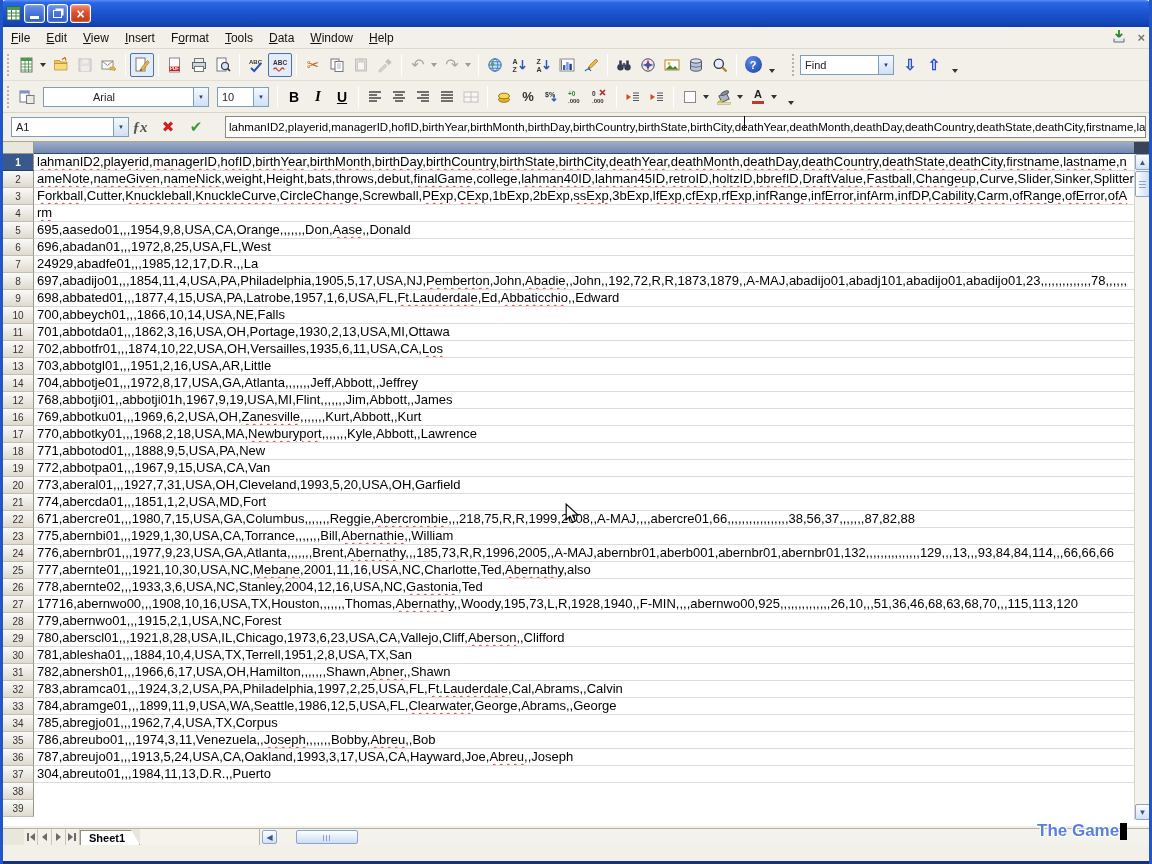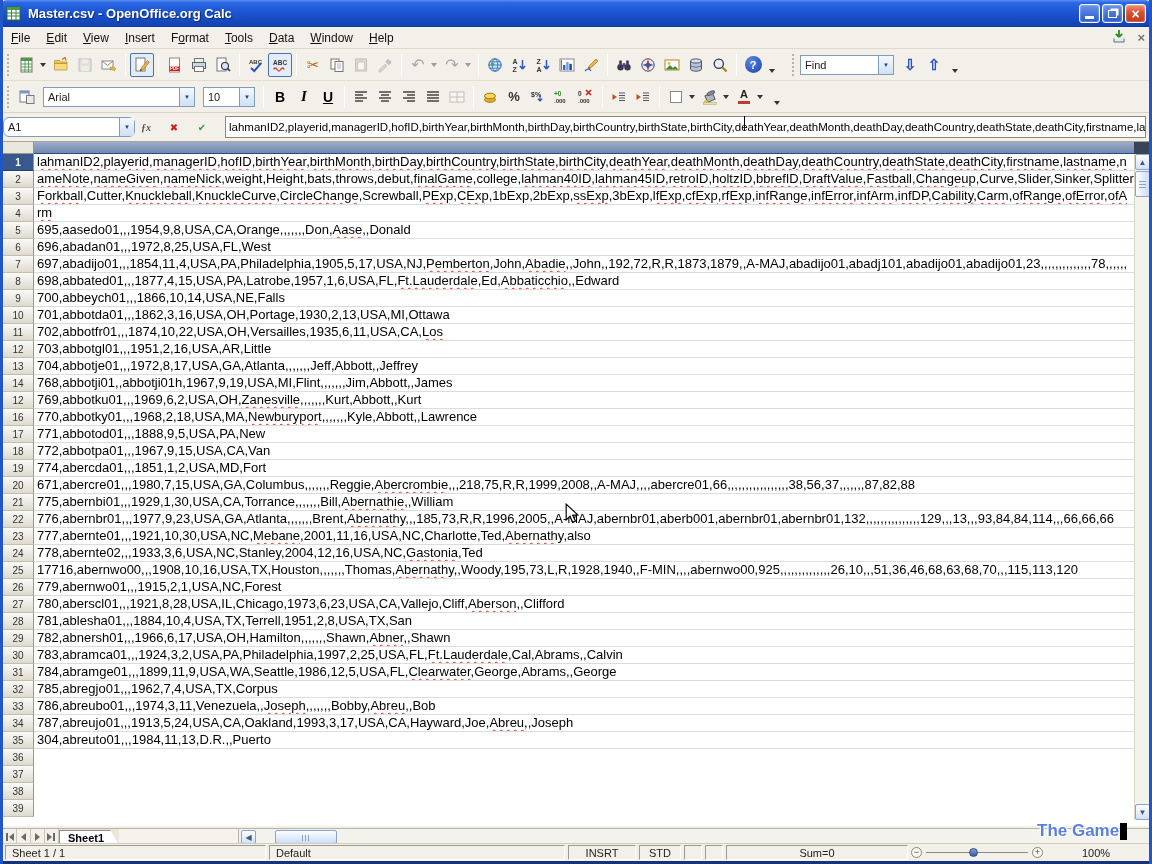--- a/index.html
+++ b/index.html
@@ -40,22 +40,22 @@
   .tbtn.disabled { opacity:.45; filter:grayscale(1); }
   .dd { width:0; height:0; border-left:3.5px solid transparent; border-right:3.5px solid transparent; border-top:4px solid #333; margin:0 3px 0 1px; align-self:center; }
   .glyphbtn { font-size:14px; line-height:1; }
   .combo { height:20px; background:#fff; border:1px solid #7f9db9; display:flex; align-items:center; font-size:11px; }
   .combo .val { flex:1; padding:0 4px; color:#222; white-space:nowrap; overflow:hidden; }
   .combo .cbtn { width:15px; height:100%; border-left:1px solid #7f9db9;
     background:linear-gradient(180deg,#f4f9ff,#cfe0f5); display:flex; align-items:center; justify-content:center; color:#23456e; font-size:6px; }
 
   
   #fbar { position:absolute; left:0; top:113px; width:1146px; height:29px; background:#f2f0e8; border-bottom:1px solid #aaa692; display:flex; align-items:center; }
-  #namebox { width:132px; margin-left:0;border-radius:6px; }
-  .fico { width:22px; height:22px; display:flex; align-items:center; justify-content:center; font-size:10px; }
+  #namebox { width:118px; margin-left:8px; }
+  .fico { width:22px; height:22px; display:flex; align-items:center; justify-content:center; font-size:15px; }
   #finput { position:absolute; left:222px; top:3px; width:921px; height:22px; background:#fff; border:1px solid #8a8878;
     font-size:11.5px; line-height:20px; white-space:pre; overflow:hidden; padding:0 3px; color:#000; }
   #fcaret { position:absolute; left:519px; top:3px; width:1px; height:15px; background:#000; }
 
   
   #gridwrap { position:absolute; left:0; top:142px; width:1146px; height:684px; background:#fff; overflow:hidden; }
   #corner { position:absolute; left:0; top:0; width:31px; height:12px; background:#e9e6dc; border-right:1px solid #9a968a; border-bottom:1px solid #9a968a; }
   #colhdr { position:absolute; left:31px; top:0; width:1100px; height:12px;
     background:linear-gradient(180deg,#9cadc9,#7288b0); border-bottom:1px solid #2c4a80; }
   #hdr-end { position:absolute; left:1131px; top:0; width:15px; height:12px; background:#39435a; }
@@ -70,21 +70,21 @@
   
   .sbtn { background:linear-gradient(180deg,#fdfeff,#d3e0f5); border:1px solid #8aa4cc; border-radius:2px;
     color:#3a568c; display:flex; align-items:center; justify-content:center; font-size:8px; }
   #vscroll { position:absolute; left:1131px; top:12px; width:15px; height:666px; background:#f3f2ec; border-left:1px solid #d8d4c6; }
   #vs-up { position:absolute; left:0; top:0; width:15px; height:16px; }
   #vs-thumb { position:absolute; left:0; top:17px; width:15px; height:26px; background:linear-gradient(90deg,#fdfeff,#cdddf6); border:1px solid #8aa4cc; border-radius:2px; }
   #vs-thumb::after { content:""; position:absolute; left:3px; top:9px; width:7px; height:1px; background:#8aa4cc; box-shadow:0 3px 0 #8aa4cc, 0 6px 0 #8aa4cc; }
   #vs-down { position:absolute; left:0; top:650px; width:15px; height:16px; }
 
   
-  #tabbar { position:absolute; left:0; top:828px; width:1146px; height:17px; background:#e9e6dc; border-top:1px solid #b6b2a4; display:flex; align-items:stretch; }
+  #tabbar { position:absolute; left:0; top:828px; width:1146px; height:17px; background:#e9e6dc; border-top:1px solid #b6b2a4; display:flex; align-items:stretch;padding-left:21px; }
   .navb { width:14px; border-right:1px solid #c9c5b8; background:#f2f0e8; display:flex; align-items:center; justify-content:center; }
   .tri { width:0; height:0; border-top:4px solid transparent; border-bottom:4px solid transparent; }
   .tri.l { border-right:5px solid #6a6a6a; } .tri.r { border-left:5px solid #6a6a6a; }
   .endbar { width:2px; height:8px; background:#6a6a6a; margin:0 1px; }
   #sheettab { background:#fff; border:1px solid #928e82; border-bottom:none; margin-top:1px; padding:0 14px 0 8px; font-size:11px; font-weight:bold;
     clip-path:polygon(0 0, calc(100% - 9px) 0, 100% 100%, 0 100%); display:flex; align-items:center; }
   #tabspace { width:120px; background:#f5f3ec; border-right:1px solid #b6b2a4; }
   #hscroll { flex:1; position:relative; background:#f3f2ec; }
   #hs-left { position:absolute; left:2px; top:1px; width:15px; height:14px; }
   #hs-thumb { position:absolute; left:36px; top:1px; width:62px; height:14px; background:linear-gradient(180deg,#fdfeff,#cdddf6); border:1px solid #8aa4cc; border-radius:2px; }
@@ -113,21 +113,20 @@
 <body>
 
 <div id="win">
 
   <div id="titlebar">
     <svg id="calc-app-icon" viewBox="0 0 16 16">
       <rect x="1" y="1" width="13" height="13" fill="#fff" stroke="#2a6a2a"></rect>
       <rect x="1" y="1" width="13" height="3" fill="#4a9a4a"></rect>
       <path d="M1 7h13M1 10h13M5.5 4v10M10 4v10" stroke="#3a8a3a" stroke-width="1" fill="none"></path>
     </svg>
-    <span class="ttl">Master.csv - OpenOffice.org Calc</span>
     <span class="winbtn blue">
         <span class="glyph-min"></span>
       </span>
     <span class="winbtn blue">
         <span class="glyph-restore"></span>
       </span>
     <span class="winbtn red">
         <span class="glyph-close">×</span>
       </span>
   </div>
@@ -358,21 +357,21 @@
 
   <div id="tb2" class="toolbar">
     <span class="grip"></span>
     <span class="tbtn">
       <svg width="16" height="16" viewBox="0 0 16 16">
         <rect x="1" y="2" width="9" height="11" fill="#fff" stroke="#778"></rect>
         <rect x="1" y="2" width="9" height="2.5" fill="#7a96c8"></rect>
         <rect x="7.5" y="6.5" width="7.5" height="8" fill="#ecebe3" stroke="#778"></rect>
       </svg>
       </span>
-    <span class="combo" style="width:152px; margin-left:4px;">
+    <span class="combo" style="width:166px; margin-left:4px;padding-left:45px;">
       <span class="val">Arial</span>
       <span class="cbtn">▼</span>
     </span>
     <span class="combo" style="width:52px; margin-left:8px;">
       <span class="val">10</span>
       <span class="cbtn">▼</span>
     </span>
     <span class="sep" style="margin-left:8px;"></span>
     <span class="tbtn">
         <span style="font-weight:bold;font-size:14px;">B</span>
@@ -541,32 +540,34 @@
         <div class="rh">38</div>
         <div class="rh">39</div>
       </div>
     <div id="rows">
         <div class="row"><span class="sp">lahmanID2</span>,<span class="sp">playerid</span>,<span class="sp">managerID</span>,<span class="sp">hofID</span>,<span class="sp">birthYear</span>,<span class="sp">birthMonth</span>,<span class="sp">birthDay</span>,<span class="sp">birthCountry</span>,<span class="sp">birthState</span>,<span class="sp">birthCity</span>,<span class="sp">deathYear</span>,<span class="sp">deathMonth</span>,<span class="sp">deathDay</span>,<span class="sp">deathCountry</span>,<span class="sp">deathState</span>,<span class="sp">deathCity</span>,<span class="sp">firstname</span>,<span class="sp">lastname</span>,<span class="sp">n</span></div>
         <div class="row"><span class="sp">ameNote</span>,<span class="sp">nameGiven</span>,<span class="sp">nameNick</span>,weight,Height,bats,throws,debut,<span class="sp">finalGame</span>,college,<span class="sp">lahman40ID</span>,<span class="sp">lahman45ID</span>,<span class="sp">retroID</span>,<span class="sp">holtzID</span>,<span class="sp">bbrefID</span>,<span class="sp">DraftValue</span>,<span class="sp">Fastball</span>,<span class="sp">Changeup</span>,Curve,Slider,Sinker,Splitter,</div>
         <div class="row"><span class="sp">Forkball</span>,Cutter,<span class="sp">Knuckleball</span>,<span class="sp">KnuckleCurve</span>,<span class="sp">CircleChange</span>,Screwball,<span class="sp">PExp</span>,<span class="sp">CExp</span>,1bExp,2bExp,<span class="sp">ssExp</span>,3bExp,<span class="sp">lfExp</span>,<span class="sp">cfExp</span>,<span class="sp">rfExp</span>,<span class="sp">infRange</span>,<span class="sp">infError</span>,<span class="sp">infArm</span>,<span class="sp">infDP</span>,<span class="sp">Cability</span>,<span class="sp">Carm</span>,<span class="sp">ofRange</span>,<span class="sp">ofError</span>,<span class="sp">ofA</span></div>
         <div class="row"><span class="sp">rm</span></div>
         <div class="row">695,aasedo01,,,1954,9,8,USA,CA,Orange,,,,,,,Don,<span class="sp">Aase</span>,,Donald</div>
         <div class="row">696,abadan01,,,1972,8,25,USA,FL,West</div>
+        <div class="row">24929,abadfe01,,,1985,12,17,D.R.,,La</div>
         <div class="row">697,abadijo01,,,1854,11,4,USA,PA,Philadelphia,1905,5,17,USA,NJ,<span class="sp">Pemberton</span>,John,<span class="sp">Abadie</span>,,John,,192,72,R,R,1873,1879,,A-MAJ,abadijo01,abadj101,abadijo01,abadijo01,23,,,,,,,,,,,,,,78,,,,,,</div>
         <div class="row">698,abbated01,,,1877,4,15,USA,PA,Latrobe,1957,1,6,USA,FL,<span class="sp">Ft.Lauderdale</span>,Ed,<span class="sp">Abbaticchio</span>,,Edward</div>
         <div class="row">700,abbeych01,,,1866,10,14,USA,NE,Falls</div>
         <div class="row">701,abbotda01,,,1862,3,16,USA,OH,Portage,1930,2,13,USA,MI,Ottawa</div>
         <div class="row">702,abbotfr01,,,1874,10,22,USA,OH,Versailles,1935,6,11,USA,CA,<span class="sp">Los</span></div>
         <div class="row">703,abbotgl01,,,1951,2,16,USA,AR,Little</div>
         <div class="row">704,abbotje01,,,1972,8,17,USA,GA,Atlanta,,,,,,,Jeff,Abbott,,Jeffrey</div>
         <div class="row">768,abbotji01,,abbotji01h,1967,9,19,USA,MI,Flint,,,,,,,Jim,Abbott,,James</div>
         <div class="row">769,abbotku01,,,1969,6,2,USA,OH,<span class="sp">Zanesville</span>,,,,,,,Kurt,Abbott,,Kurt</div>
         <div class="row">770,abbotky01,,,1968,2,18,USA,MA,<span class="sp">Newburyport</span>,,,,,,,Kyle,Abbott,,Lawrence</div>
         <div class="row">771,abbotod01,,,1888,9,5,USA,PA,New</div>
         <div class="row">772,abbotpa01,,,1967,9,15,USA,CA,Van</div>
+        <div class="row">773,aberal01,,,1927,7,31,USA,OH,Cleveland,1993,5,20,USA,OH,Garfield</div>
         <div class="row">774,abercda01,,,1851,1,2,USA,MD,Fort</div>
         <div class="row">671,abercre01,,,1980,7,15,USA,GA,Columbus,,,,,,,Reggie,<span class="sp">Abercrombie</span>,,,218,75,R,R,1999,2008,,A-MAJ,,,,abercre01,66,,,,,,,,,,,,,,,,,38,56,37,,,,,,,87,82,88</div>
         <div class="row">775,abernbi01,,,1929,1,30,USA,CA,Torrance,,,,,,,Bill,<span class="sp">Abernathie</span>,,William</div>
         <div class="row">776,abernbr01,,,1977,9,23,USA,GA,Atlanta,,,,,,,Brent,<span class="sp">Abernathy</span>,,,185,73,R,R,1996,2005,,A-MAJ,abernbr01,aberb001,abernbr01,abernbr01,132,,,,,,,,,,,,,,,129,,,13,,,93,84,84,114,,,66,66,66</div>
         <div class="row">777,abernte01,,,1921,10,30,USA,NC,<span class="sp">Mebane</span>,2001,11,16,USA,NC,Charlotte,Ted,<span class="sp">Abernathy</span>,also</div>
         <div class="row">778,abernte02,,,1933,3,6,USA,NC,Stanley,2004,12,16,USA,NC,<span class="sp">Gastonia</span>,Ted</div>
         <div class="row">17716,abernwo00,,,1908,10,16,USA,TX,Houston,,,,,,,Thomas,<span class="sp">Abernathy</span>,,Woody,195,73,L,R,1928,1940,,F-MIN,,,,abernwo00,925,,,,,,,,,,,,,,26,10,,,51,36,46,68,63,68,70,,,115,113,120</div>
         <div class="row">779,abernwo01,,,1915,2,1,USA,NC,Forest</div>
         <div class="row">780,aberscl01,,,1921,8,28,USA,IL,Chicago,1973,6,23,USA,CA,Vallejo,Cliff,<span class="sp">Aberson</span>,,Clifford</div>
         <div class="row">781,ablesha01,,,1884,10,4,USA,TX,Terrell,1951,2,8,USA,TX,San</div>
@@ -603,37 +604,20 @@
     <span id="sheettab">
         <span>Sheet1</span>
       </span>
     <span id="tabspace"></span>
     <span id="hscroll">
       <span id="hs-left" class="sbtn">◀</span>
       <span id="hs-thumb"></span>
     </span>
   </div>
 
-  <div id="statusbar">
-    <span class="scell" style="left:2px; width:261px;">Sheet 1 / 1</span>
-    <span class="scell" style="left:266px; width:296px;">Default</span>
-    <span class="scell" style="left:565px; width:68px; text-align:center;">INSRT</span>
-    <span class="scell" style="left:636px; width:42px; text-align:center;">STD</span>
-    <span class="scell" style="left:681px; width:18px;"></span>
-    <span class="scell" style="left:702px; width:18px;"></span>
-    <span class="scell" style="left:723px; width:182px; text-align:center;">Sum=0</span>
-    <span id="zoomslider">
-      <span class="zbtn">−</span>
-      <span id="ztrack">
-          <span id="zthumb"></span>
-        </span>
-      <span class="zbtn">+</span>
-    </span>
-    <span class="scell" style="left:1043px; width:100px; text-align:center; border-color:transparent;">100%</span>
-  </div>
 
   <div id="bottomedge"></div>
 
   <div id="watermark">
     <span>The Game</span>
     <span id="wm-caret"></span>
   </div>
 </div>
 
 <div id="cursor">

